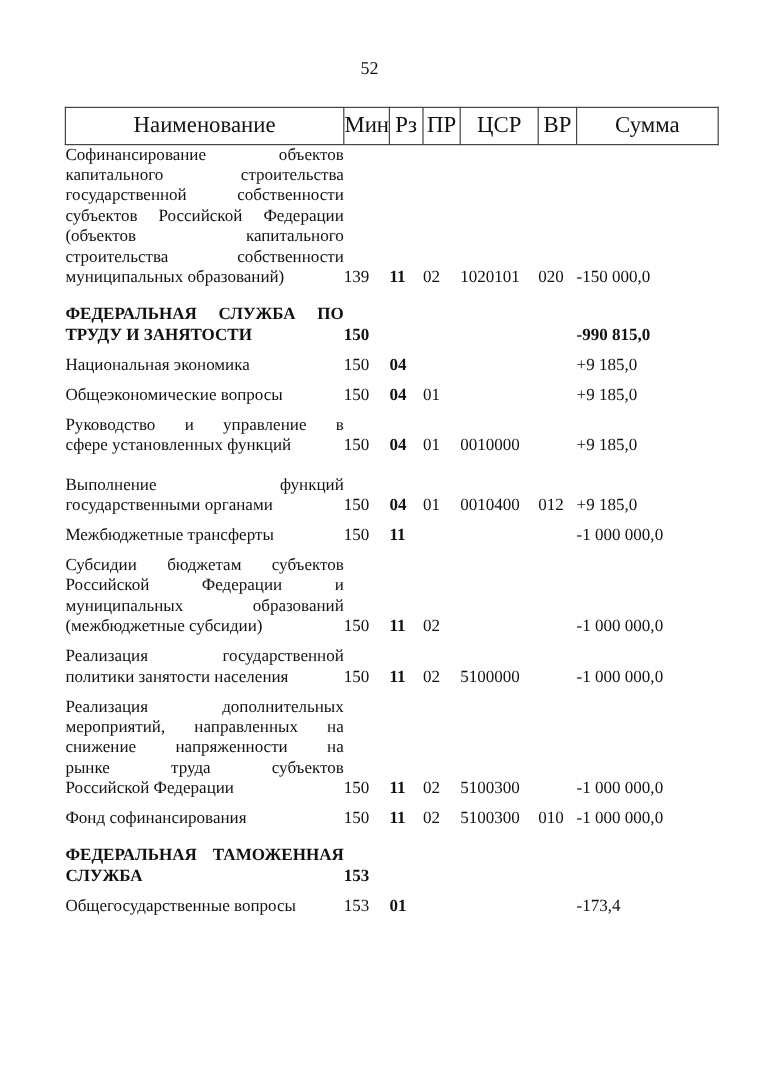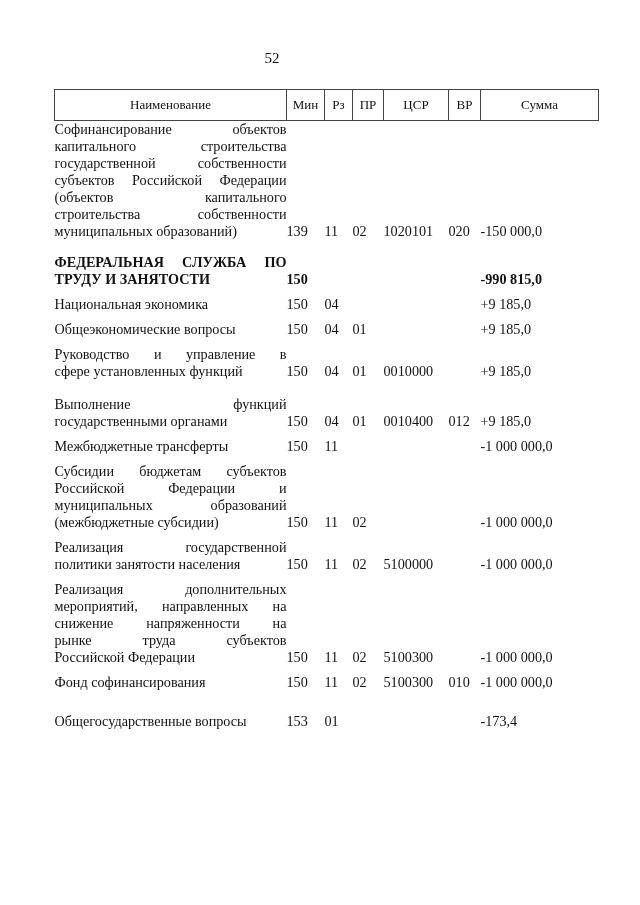--- a/index.html
+++ b/index.html
@@ -3,40 +3,40 @@
 <meta charset="utf-8">
 <style>
   html, body { margin: 0; padding: 0; background: #ffffff; }
   body {
     width: 640px; height: 905px; position: relative; overflow: hidden;
     font-family: "Liberation Serif", "DejaVu Serif", serif;
     color: #111; font-size: 14.2px;
   }
   .page-number {
     position: absolute; top: 50px; left: 0; width: 544px;
-    text-align: center; font-size: 15px;
+    text-align: center; font-size: 15px; padding-left: 36px;
   }
   table.budget {
     position: absolute; left: 54px; top: 89px;
     width: 544px; border-collapse: collapse; table-layout: fixed;
   }
   table.budget th {
     border: 1px solid #444; font-weight: normal; height: 30px;
-    text-align: center; padding: 0; font-size: 13px;
+    text-align: center; padding: 0; font-size: 19px;
   }
   table.budget td {
     padding: 0; vertical-align: bottom; line-height: 17px;
     font-size: 14.2px;
   }
   td.name { text-align: justify; padding-left: 2px; padding-right: 6px; }
   td.name .ln { display: block; text-align: justify; text-align-last: justify; }
   td.name .ln.last { text-align-last: left; }
   td.num { text-align: left; white-space: nowrap; }
   td.c-min { padding-left: 13px; }
-  td.c-rz { padding-left: 8px; }
+  td.c-rz { padding-left: 8px; font-weight: bold; }
   td.c-pr { padding-left: 8px; }
   td.c-csr { padding-left: 4px; }
   td.c-vr { padding-left: 6px; }
   td.c-sum { text-align: left; padding-right: 9px; white-space: nowrap; }
   tr.bold td { font-weight: bold; }
   tr.gap td { height: 10px; line-height: 10px; }
 </style>
 </head>
 <body>
 
@@ -231,20 +231,32 @@
         <td class="num c-min">150</td>
         <td class="num c-rz">11</td>
         <td class="num c-pr">02</td>
         <td class="num c-csr">5100300</td>
         <td class="num c-vr">010</td>
         <td class="c-sum">-1 000 000,0</td>
       </tr>
       <tr class="gap">
         <td colspan="7" style="height: 14px;"></td>
       </tr>
+      <tr class="bold">
+        <td class="name">
+          <span class="ln">ФЕДЕРАЛЬНАЯ ТАМОЖЕННАЯ</span>
+          <span class="ln last">СЛУЖБА</span>
+        </td>
+        <td class="num c-min">153</td>
+        <td class="num c-rz"></td>
+        <td class="num c-pr"></td>
+        <td class="num c-csr"></td>
+        <td class="num c-vr"></td>
+        <td class="c-sum"></td>
+      </tr>
       <tr class="gap">
         <td colspan="7" style="height: 8px;"></td>
       </tr>
       <tr>
         <td class="name">
           <span class="ln last">Общегосударственные вопросы</span>
         </td>
         <td class="num c-min">153</td>
         <td class="num c-rz">01</td>
         <td class="num c-pr"></td>

